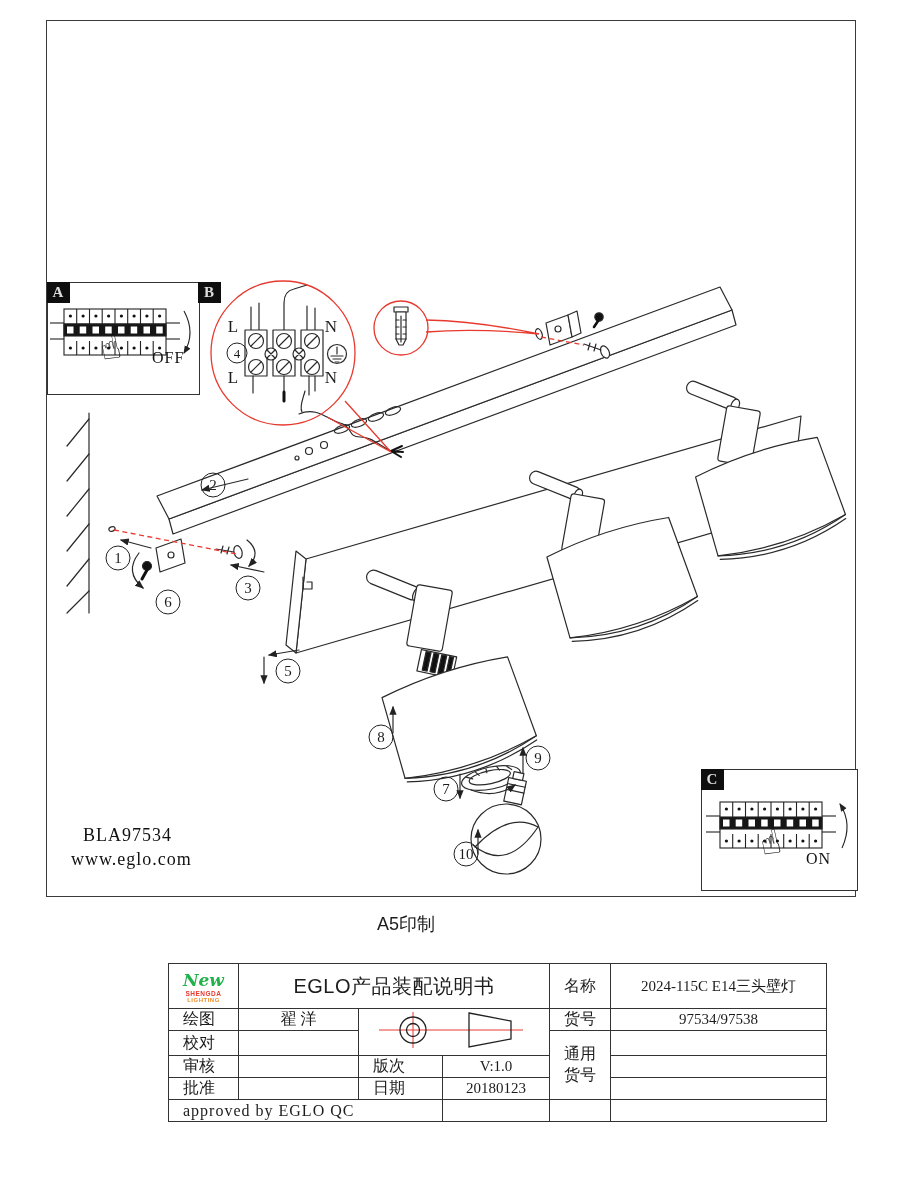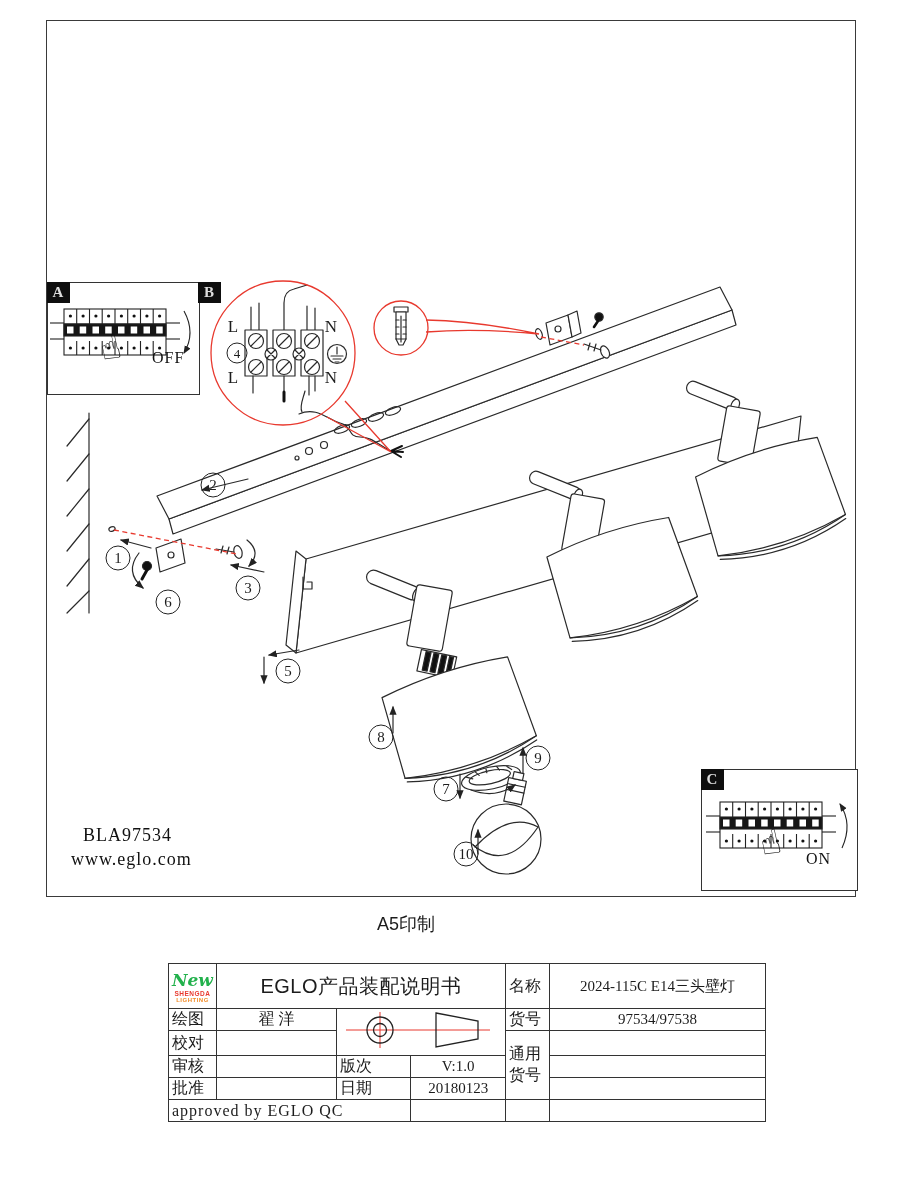--- a/index.html
+++ b/index.html
@@ -15,21 +15,21 @@
     background:rgba(255,255,255,.0);display:flex;align-items:center;justify-content:center;
     font:15px "Liberation Serif",serif;transform:translate(-50%,-50%);}
   .tlabel{position:absolute;font:17px "Liberation Serif",serif;transform:translate(-50%,-50%);}
   .tstep{position:absolute;width:19px;height:19px;border:1.3px solid #222;border-radius:50%;
     font:13px "Liberation Serif",serif;display:flex;align-items:center;justify-content:center;transform:translate(-50%,-50%);}
   .watermark{position:absolute;left:152px;top:542px;font:700 57px "DejaVu Serif",serif;
     color:rgba(205,85,64,.45);letter-spacing:1px;white-space:nowrap;}
   .code-line{position:absolute;font:18px "Liberation Serif",serif;color:#111;letter-spacing:1px;}
   .print-note{position:absolute;left:0;top:912px;width:812px;text-align:center;font:18px "Liberation Sans",sans-serif;}
   table.tblock{position:absolute;left:168px;top:963px;border-collapse:collapse;table-layout:fixed;background:#fff;}
-  table.tblock td{border:1px solid #333;padding:0 3px;overflow:hidden;white-space:nowrap;}
+  table.tblock td{border:1px solid #333;padding:0 14px;overflow:hidden;white-space:nowrap;}
   table.tblock{border:1.5px solid #333;}
   td.lab{font-size:16px;font-family:"Liberation Serif",serif;}
   td.cad{font-family:"Liberation Serif",serif;font-size:15px;text-align:center;}
   td.title-cell{font-size:20px;text-align:center;font-family:"Liberation Sans",sans-serif;letter-spacing:.5px;margin-left:9px;}
   td.note-cell{font:16px "Liberation Serif",serif;letter-spacing:1px;}
   .logo-box{line-height:1;text-align:center;}
   .logo-script{font:italic 700 17px "DejaVu Serif",serif;color:#22b14c;display:block;}
   .logo-l1{display:block;font:700 6.5px "Liberation Sans",sans-serif;color:#e8392e;letter-spacing:.5px;}
   .logo-l2{display:block;font:700 6px "Liberation Sans",sans-serif;color:#f28c28;letter-spacing:.5px;}
 </style>

